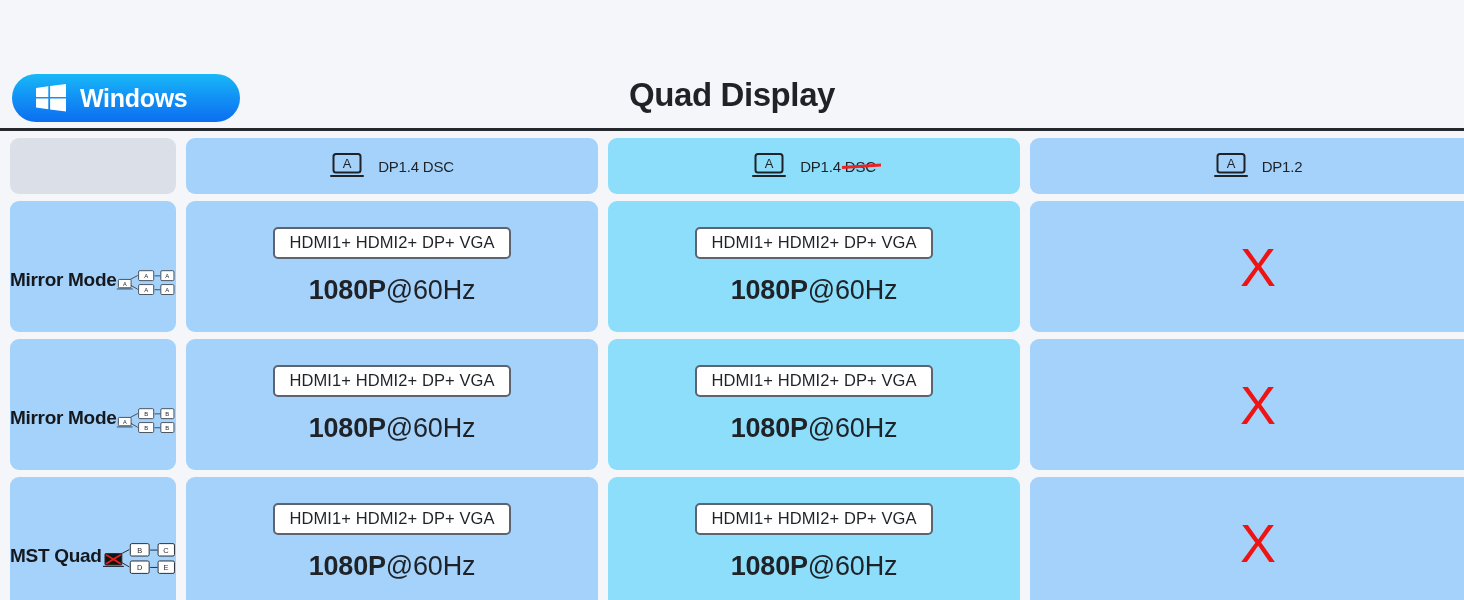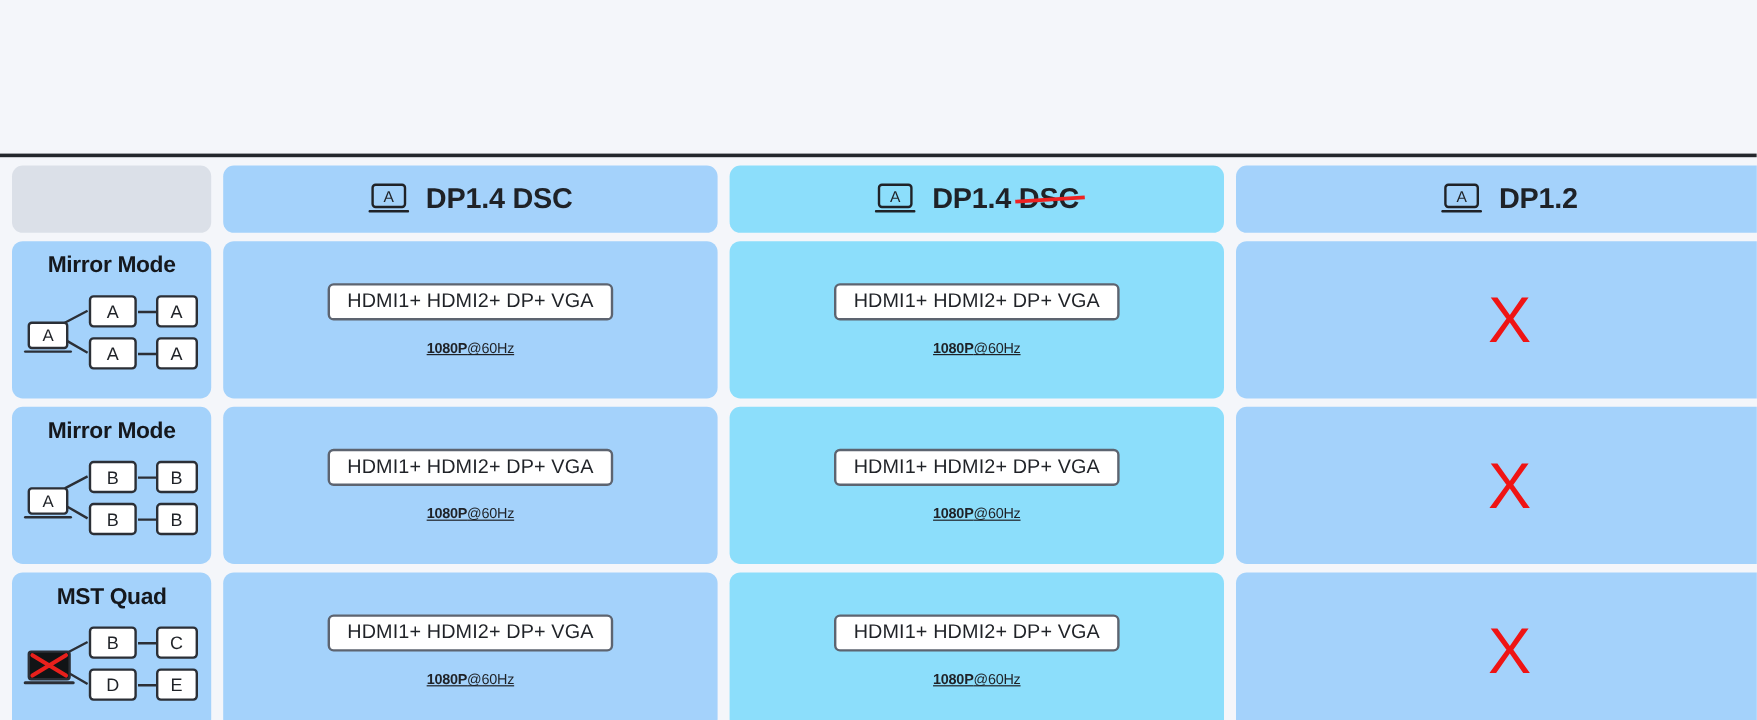--- a/index.html
+++ b/index.html
@@ -94,22 +94,22 @@
   .hdr {
     background: #a4d2fb;
     display: flex;
     align-items: center;
     justify-content: center;
     gap: 14px;
   }
   .hdr.alt { background: #8cdefb; }
 
   .hdr-text {
-    font-size: 24px;
-    font-weight: bold;
+    font-size: 15px;
+    font-weight: normal;
     color: #1f2227;
     letter-spacing: -0.2px;
     white-space: nowrap;
   }
   .strike {
     position: relative;
     display: inline-block;
   }
   .strike::after {
     content: "";
@@ -121,23 +121,22 @@
     transform: translateY(-50%) rotate(-3.5deg);
   }
 
   
   .laptop-ico { width: 34px; height: 28px; display: block; flex: 0 0 auto; }
 
   
   .rowlab {
     background: #a4d2fb;
     display: flex;
-    flex-direction: column;
     align-items: center;
-    padding-top: 10px;
+    padding-top: 26px;
   }
   .rowlab-title {
     font-size: 19px;
     font-weight: bold;
     color: #15181d;
     letter-spacing: -0.3px;
     white-space: nowrap;
   }
   .diagram { margin-top: 6px; display: block; }
 
@@ -158,44 +157,53 @@
     border-radius: 5px;
     padding: 3px 14px 4px;
     font-size: 16.5px;
     color: #1f2227;
     letter-spacing: 0.1px;
     white-space: nowrap;
     line-height: 1.25;
   }
 
   .res {
-    font-size: 12px;
+    font-size: 27px;
     color: #1f2227;
     letter-spacing: -0.2px;
     white-space: nowrap;
-    text-decoration: underline;
   }
   .res b { font-weight: bold; }
 
   .xmark {
     font-size: 54px;
     line-height: 1;
     color: #ef1414;
     font-family: "Liberation Sans", sans-serif;
     font-weight: normal;
   }
 </style>
 </head>
 <body>
 
 <div id="app">
 
   <div class="topbar">
 
-
+    <div class="win-badge">
+      <svg class="win-logo" viewBox="0 0 30 28">
+        <path d="M0,4.1 L12.3,2.3 L12.3,12.9 L0,12.9 Z" fill="#ffffff"></path>
+        <path d="M14.1,2.0 L30,0 L30,12.9 L14.1,12.9 Z" fill="#ffffff"></path>
+        <path d="M0,14.6 L12.3,14.6 L12.3,25.2 L0,23.4 Z" fill="#ffffff"></path>
+        <path d="M14.1,14.6 L30,14.6 L30,27.6 L14.1,25.5 Z" fill="#ffffff"></path>
+      </svg>
+      <span class="win-label">Windows</span>
+    </div>
+
+    <div class="page-title">Quad Display</div>
 
     <div class="hrule"></div>
   </div>
 
   <div class="table">
 
     <div class="cell corner-cell"></div>
 
     <div class="cell hdr">
       <svg class="laptop-ico" viewBox="0 0 34 28">

